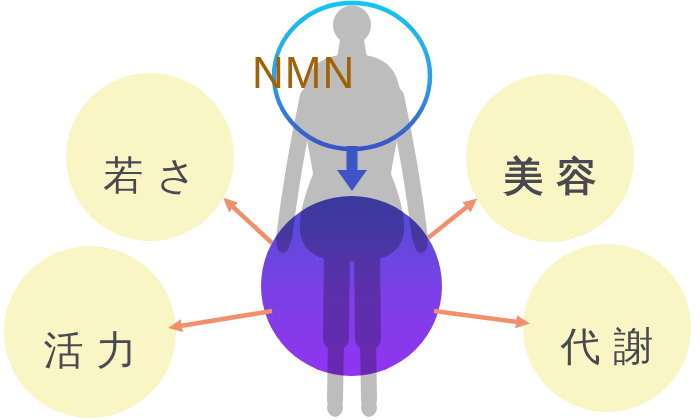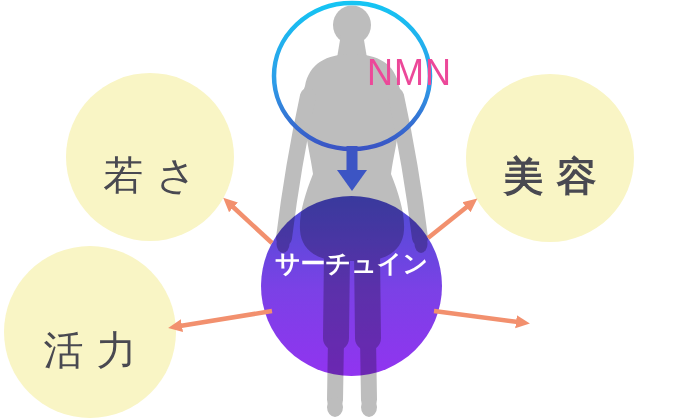--- a/index.html
+++ b/index.html
@@ -34,37 +34,40 @@
   }
   .sirtuin-label{
     position:absolute;left:251px;top:247px;width:201px;height:66px;
     color:#ffffff;font-weight:700;font-size:25px;line-height:33px;
     text-align:center;white-space:nowrap;
   }
 
   
   .nmn-label{
     position:absolute;left:252px;top:48px;width:200px;height:50px;
-    text-align:right;font-size:36px;line-height:50px;letter-spacing:1px;
-    color:#ec4899;font-family:"Liberation Sans","DejaVu Sans",sans-serif;
+    text-align:left;font-size:44px;line-height:50px;letter-spacing:1px;
+    color:#a16207;font-family:"Liberation Sans","DejaVu Sans",sans-serif;
   }
 </style>
 </head>
 <body>
 
 <div class="canvas">
 
   <div class="benefit b-youth">
     <span class="benefit-label">若さ</span>
   </div>
   <div class="benefit b-beauty">
     <span class="benefit-label">美容</span>
   </div>
   <div class="benefit b-vitality">
     <span class="benefit-label">活力</span>
+  </div>
+  <div class="benefit b-metabolism">
+    <span class="benefit-label">代謝</span>
   </div>
 
   <svg class="layer" width="700" height="420" viewBox="0 0 700 420">
     <defs>
       <linearGradient id="ringGrad" x1="0" y1="0" x2="0" y2="1">
         <stop offset="0" stop-color="#15c4f3"></stop>
         <stop offset="0.55" stop-color="#2e9ce8"></stop>
         <stop offset="1" stop-color="#3a53c4"></stop>
       </linearGradient>
     </defs>
@@ -116,16 +119,15 @@
       <path d="M272,243 L232,206" marker-end="url(#ah)"></path>
       <path d="M428,238 L468,206" marker-end="url(#ah)"></path>
       <path d="M272,311 L180,326" marker-end="url(#ah)"></path>
       <path d="M434,311 L518,322" marker-end="url(#ah)"></path>
     </g>
   </svg>
 
   <div class="nmn-label">NMN</div>
 
   <div class="sirtuin-label">
-    <div>サーチュイン</div>
   </div>
 
 </div>
 
 </body></html>

